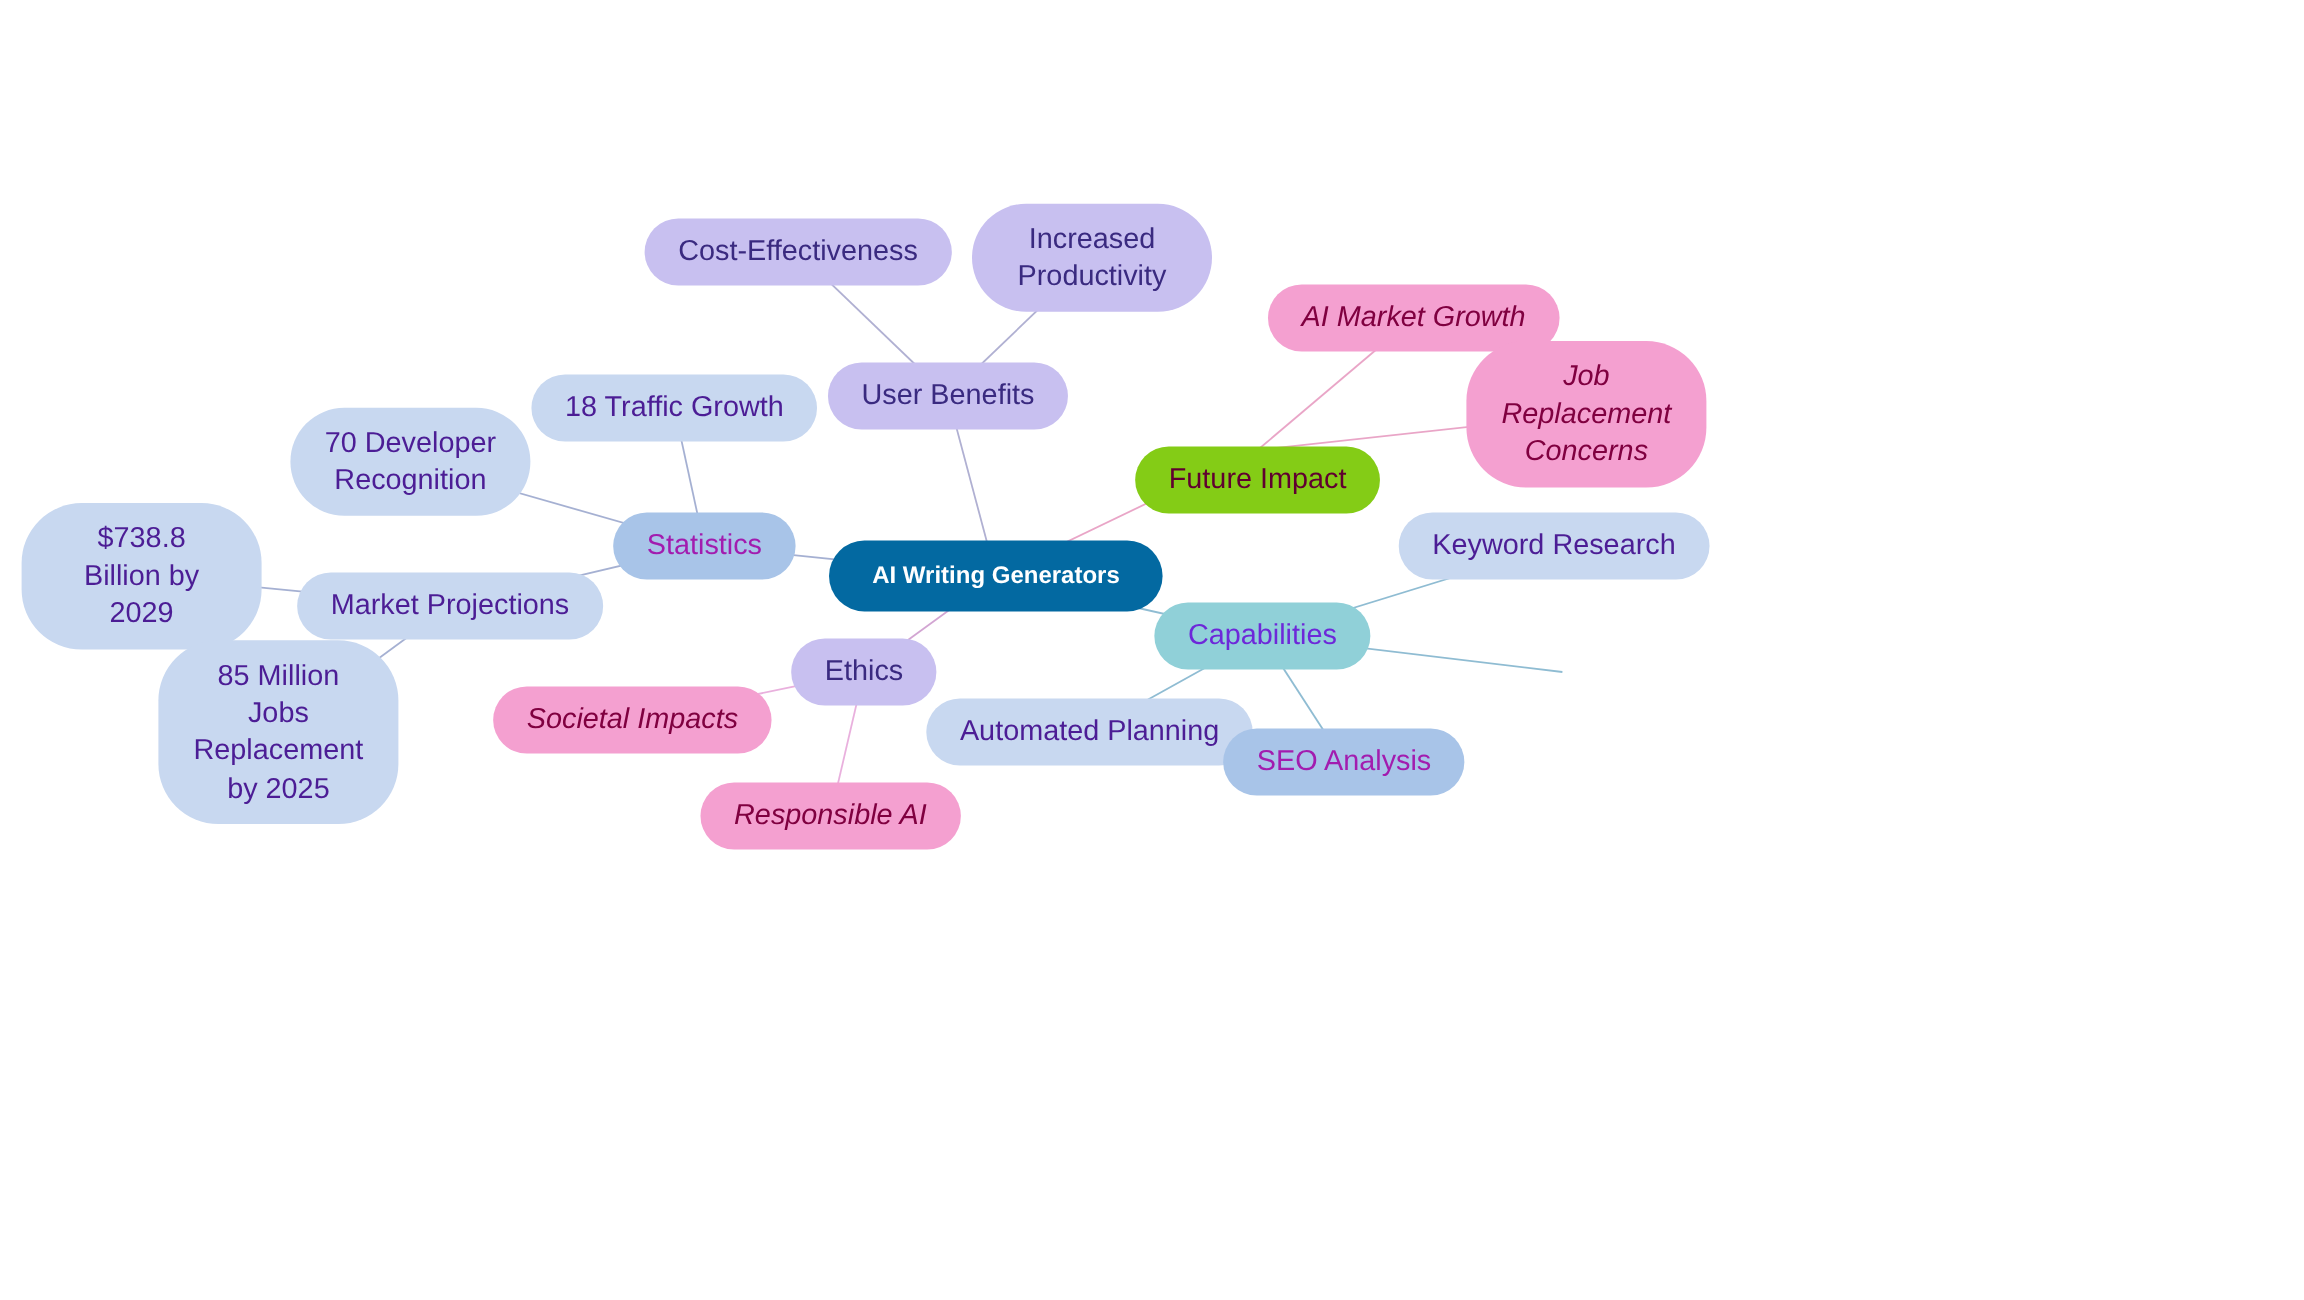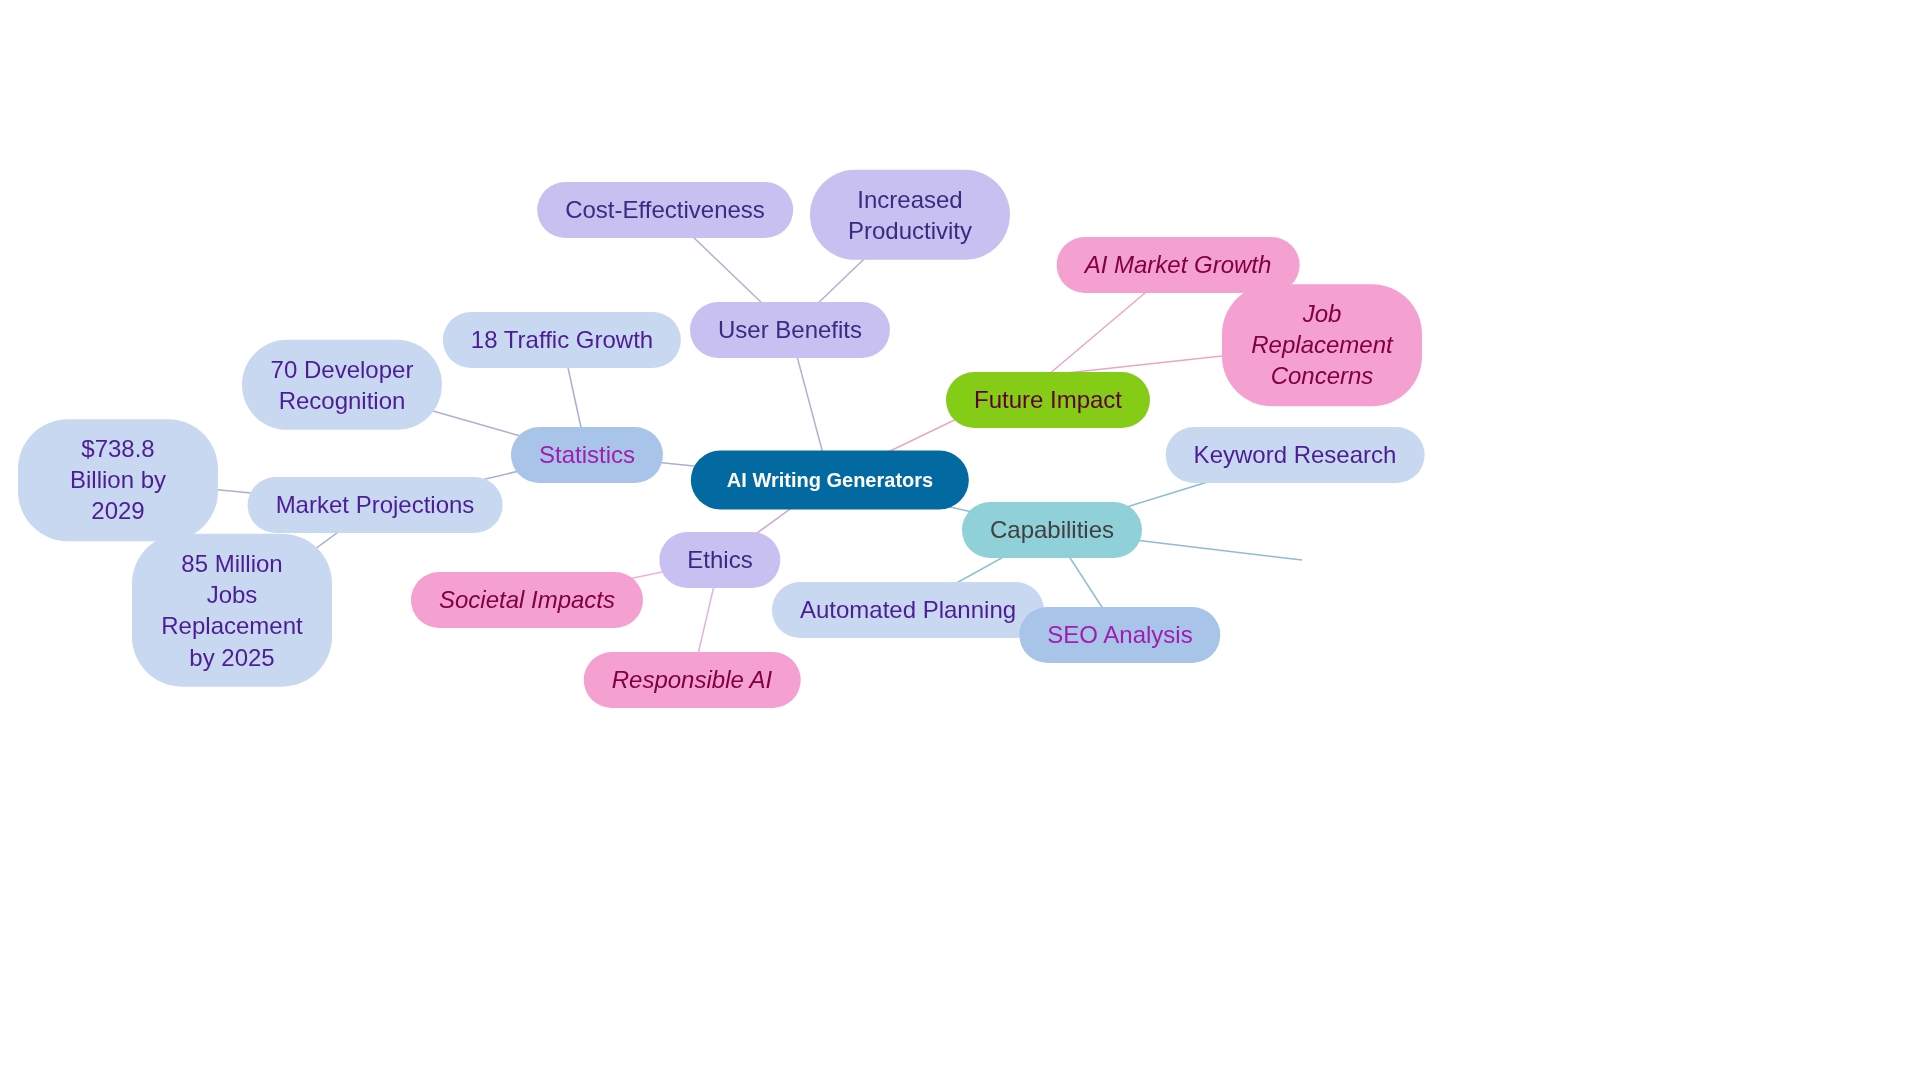--- a/index.html
+++ b/index.html
@@ -71,21 +71,21 @@
     }
     .node-pink-medium {
       background: #84cc16;
       color: #600030;
       padding: 14px 28px;
       border-radius: 50px;
       margin-top: 25px;
     }
     .node-teal {
       background: #90d0d8;
-      color: #404040;
+      color: #6d28d9;
       padding: 14px 28px;
       border-radius: 50px;
     }
   </style>
 </head>
 <body>
 
 <div id="mindmap-container">
   <svg id="connections">
       <line x1="830" y1="480" x2="790" y2="330" stroke="#9090c0" stroke-width="1.5" opacity="0.7"></line>

